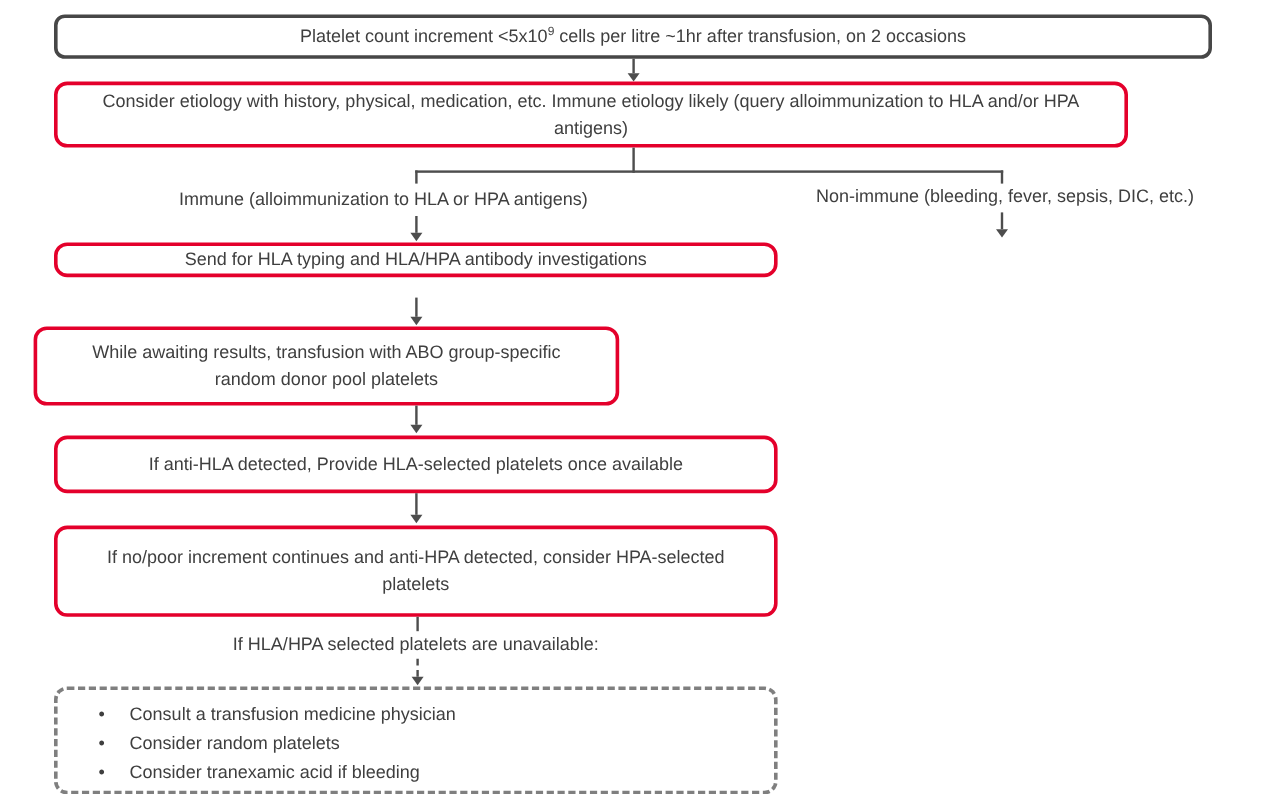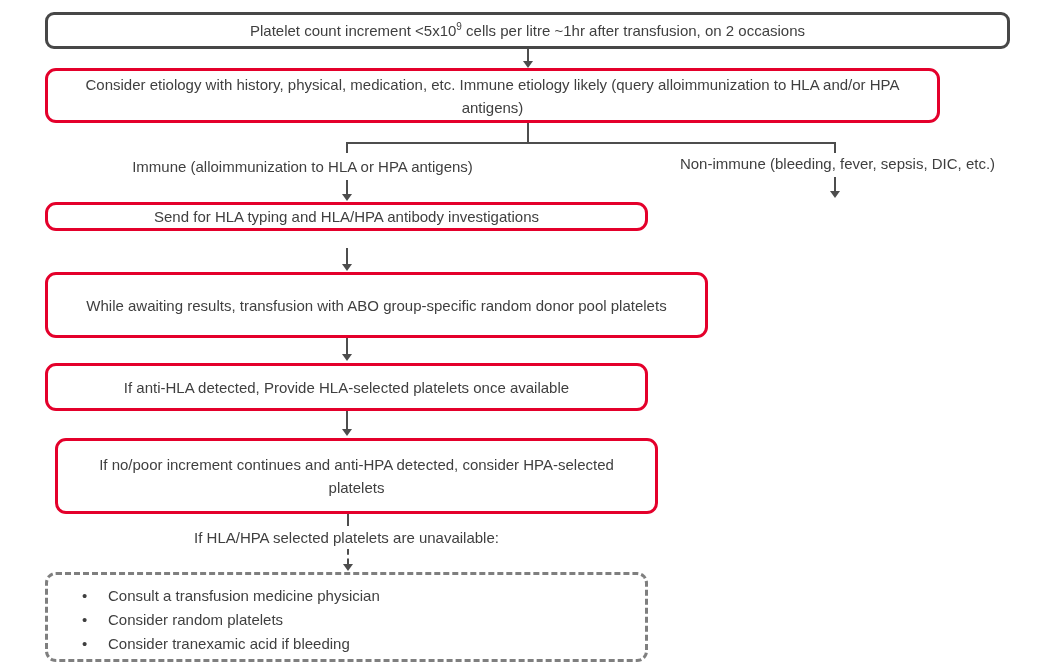--- a/index.html
+++ b/index.html
@@ -51,21 +51,21 @@
 
   <div class="box box-red" style="left:45px; top:68px; width:895px; height:55px; padding:0 24px;">
     <span>Consider etiology with history, physical, medication, etc. Immune etiology likely (query alloimmunization to HLA and/or HPA antigens)</span>
   </div>
 
   <div class="vline" style="left:527px; top:123px; width:2px; height:21px;"></div>
   <div class="hline" style="left:346px; top:142px; width:490px; height:2px;"></div>
   <div class="vline" style="left:346px; top:142px; width:2px; height:11px;"></div>
   <div class="vline" style="left:834px; top:142px; width:2px; height:11px;"></div>
 
-  <div class="lbl" style="left:45px; top:157px; width:515px;">Immune (alloimmunization to HLA or HPA antigens)</div>
+  <div class="lbl" style="left:62px; top:157px; width:515px;">Immune (alloimmunization to HLA or HPA antigens)</div>
   <div class="lbl" style="left:640px; top:154px; width:395px;">Non-immune (bleeding, fever, sepsis, DIC, etc.)</div>
 
   <div class="varrow" style="left:347px; top:180px; height:21px;">
     <div class="shaft"></div>
     <div class="head"></div>
   </div>
 
   <div class="varrow" style="left:835px; top:177px; height:21px;">
     <div class="shaft"></div>
     <div class="head"></div>
@@ -73,39 +73,39 @@
 
   <div class="box box-red" style="left:45px; top:202px; width:603px; height:29px;">
     <span>Send for HLA typing and HLA/HPA antibody investigations</span>
   </div>
 
   <div class="varrow" style="left:347px; top:248px; height:23px;">
     <div class="shaft"></div>
     <div class="head"></div>
   </div>
 
-  <div class="box box-red" style="left:45px; top:272px; width:663px; height:66px; padding:16px 30px;">
+  <div class="box box-red" style="left:28px; top:272px; width:488px; height:66px; padding:16px 30px;">
     <span>While awaiting results, transfusion with ABO group-specific random donor pool platelets</span>
   </div>
 
   <div class="varrow" style="left:347px; top:338px; height:23px;">
     <div class="shaft"></div>
     <div class="head"></div>
   </div>
 
   <div class="box box-red" style="left:45px; top:363px; width:603px; height:48px;">
     <span>If anti-HLA detected, Provide HLA-selected platelets once available</span>
   </div>
 
   <div class="varrow" style="left:347px; top:411px; height:25px;">
     <div class="shaft"></div>
     <div class="head"></div>
   </div>
 
-  <div class="box box-red" style="left:45px; top:438px; width:603px; height:76px; padding:0 28px;margin-left:10px;">
+  <div class="box box-red" style="left:45px; top:438px; width:603px; height:76px; padding:0 28px;">
     <span>If no/poor increment continues and anti-HPA detected, consider HPA-selected platelets</span>
   </div>
 
   <div class="vdash" style="left:348px; top:514px; height:12px;"></div>
 
   <div class="lbl" style="left:45px; top:528px; width:603px;">If HLA/HPA selected platelets are unavailable:</div>
 
   <div class="varrow dashed" style="left:348px; top:549px; height:22px;">
     <div class="shaft"></div>
     <div class="head"></div>

